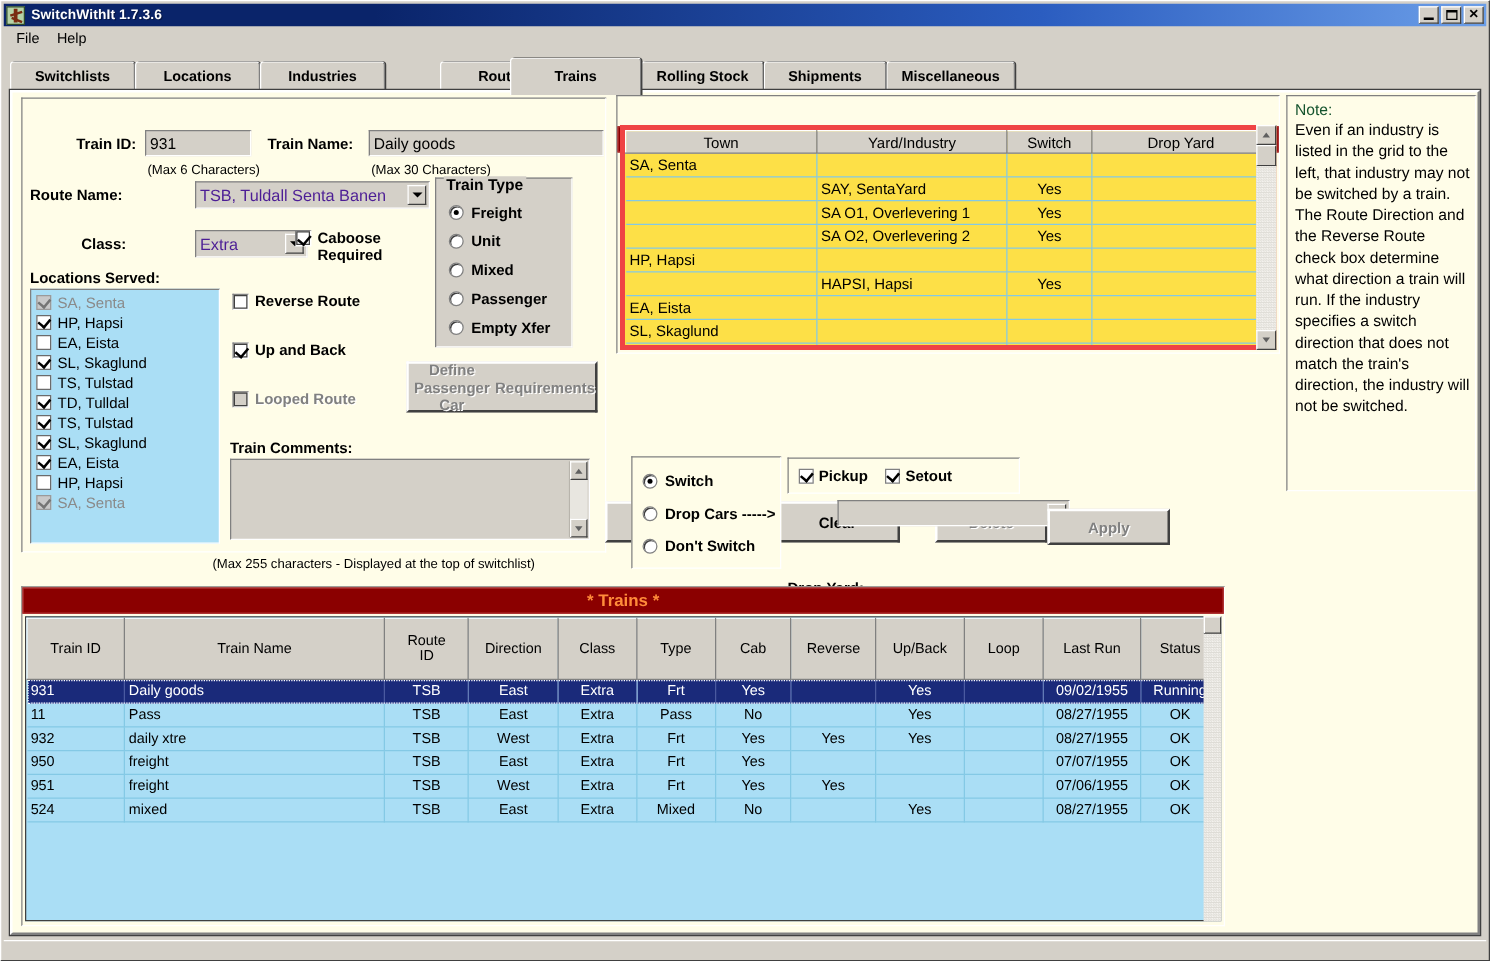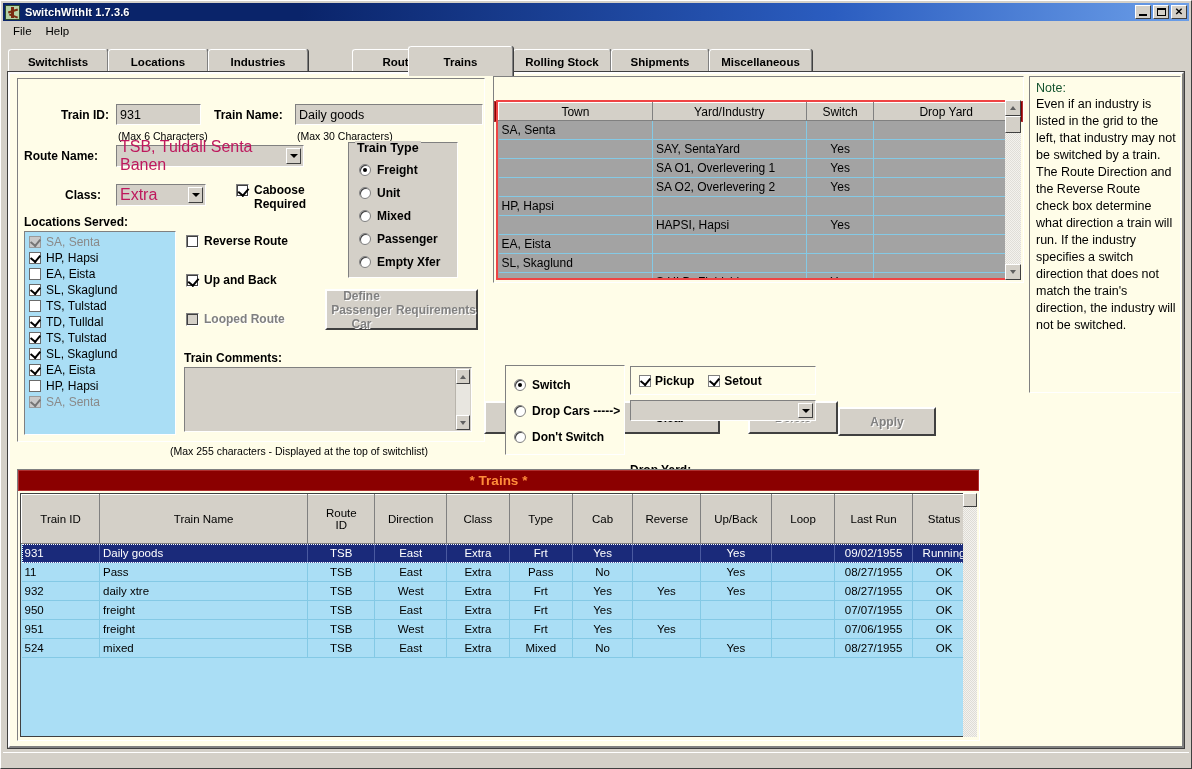--- a/index.html
+++ b/index.html
@@ -126,23 +126,24 @@
     border: 1px solid #808080;
     border-right-color: #ffffff; border-bottom-color: #ffffff;
     font-size: 12.5px; color: #000;
     display: flex; align-items: center;
     padding-left: 3px; overflow: hidden; white-space: nowrap;
   }
   .combo {
     position: absolute; background: #d4d0c8;
     border: 1px solid #808080;
     border-right-color: #ffffff; border-bottom-color: #ffffff;
-    font-size: 16px; color: #be185d;
+    font-size: 13px; color: #4c1d95;
     display: flex; align-items: center;
     padding-left: 3px;
+    margin-left: 40px;
   }
   .combo .arrowbtn {
     position: absolute; right: 2px; top: 2px; bottom: 2px; width: 15px;
     background: #d4d0c8;
     border: 1px solid #ffffff;
     border-right-color: #404040; border-bottom-color: #404040;
     display: flex; align-items: center; justify-content: center;
   }
   .caret-dn {
     width: 0; height: 0;
@@ -276,22 +277,22 @@
   }
   .grid-title {
     height: 21px; background: #8b0000;
     color: #ff8c3a; font-size: 13.5px; font-weight: bold;
     display: flex; align-items: center; justify-content: center;
     border: 1px solid #b03030;
     margin-top: 24px;
   }
   .grid-body {
     position: absolute; left: 2px; right: 2px; top: 23px; bottom: 2px;
-    background: #a3a3a3;
-    border: 2px solid #ef4444;
+    background: #fde047;
+    border: 4px solid #ef4444;
     overflow: hidden;
   }
   table.grid {
     width: 100%; border-collapse: collapse; table-layout: fixed;
   }
   table.grid th {
     background: #d4d0c8;
     border: 1px solid #ffffff;
     border-right-color: #808080; border-bottom-color: #808080;
     font-size: 12px; font-weight: normal; color: #000;

